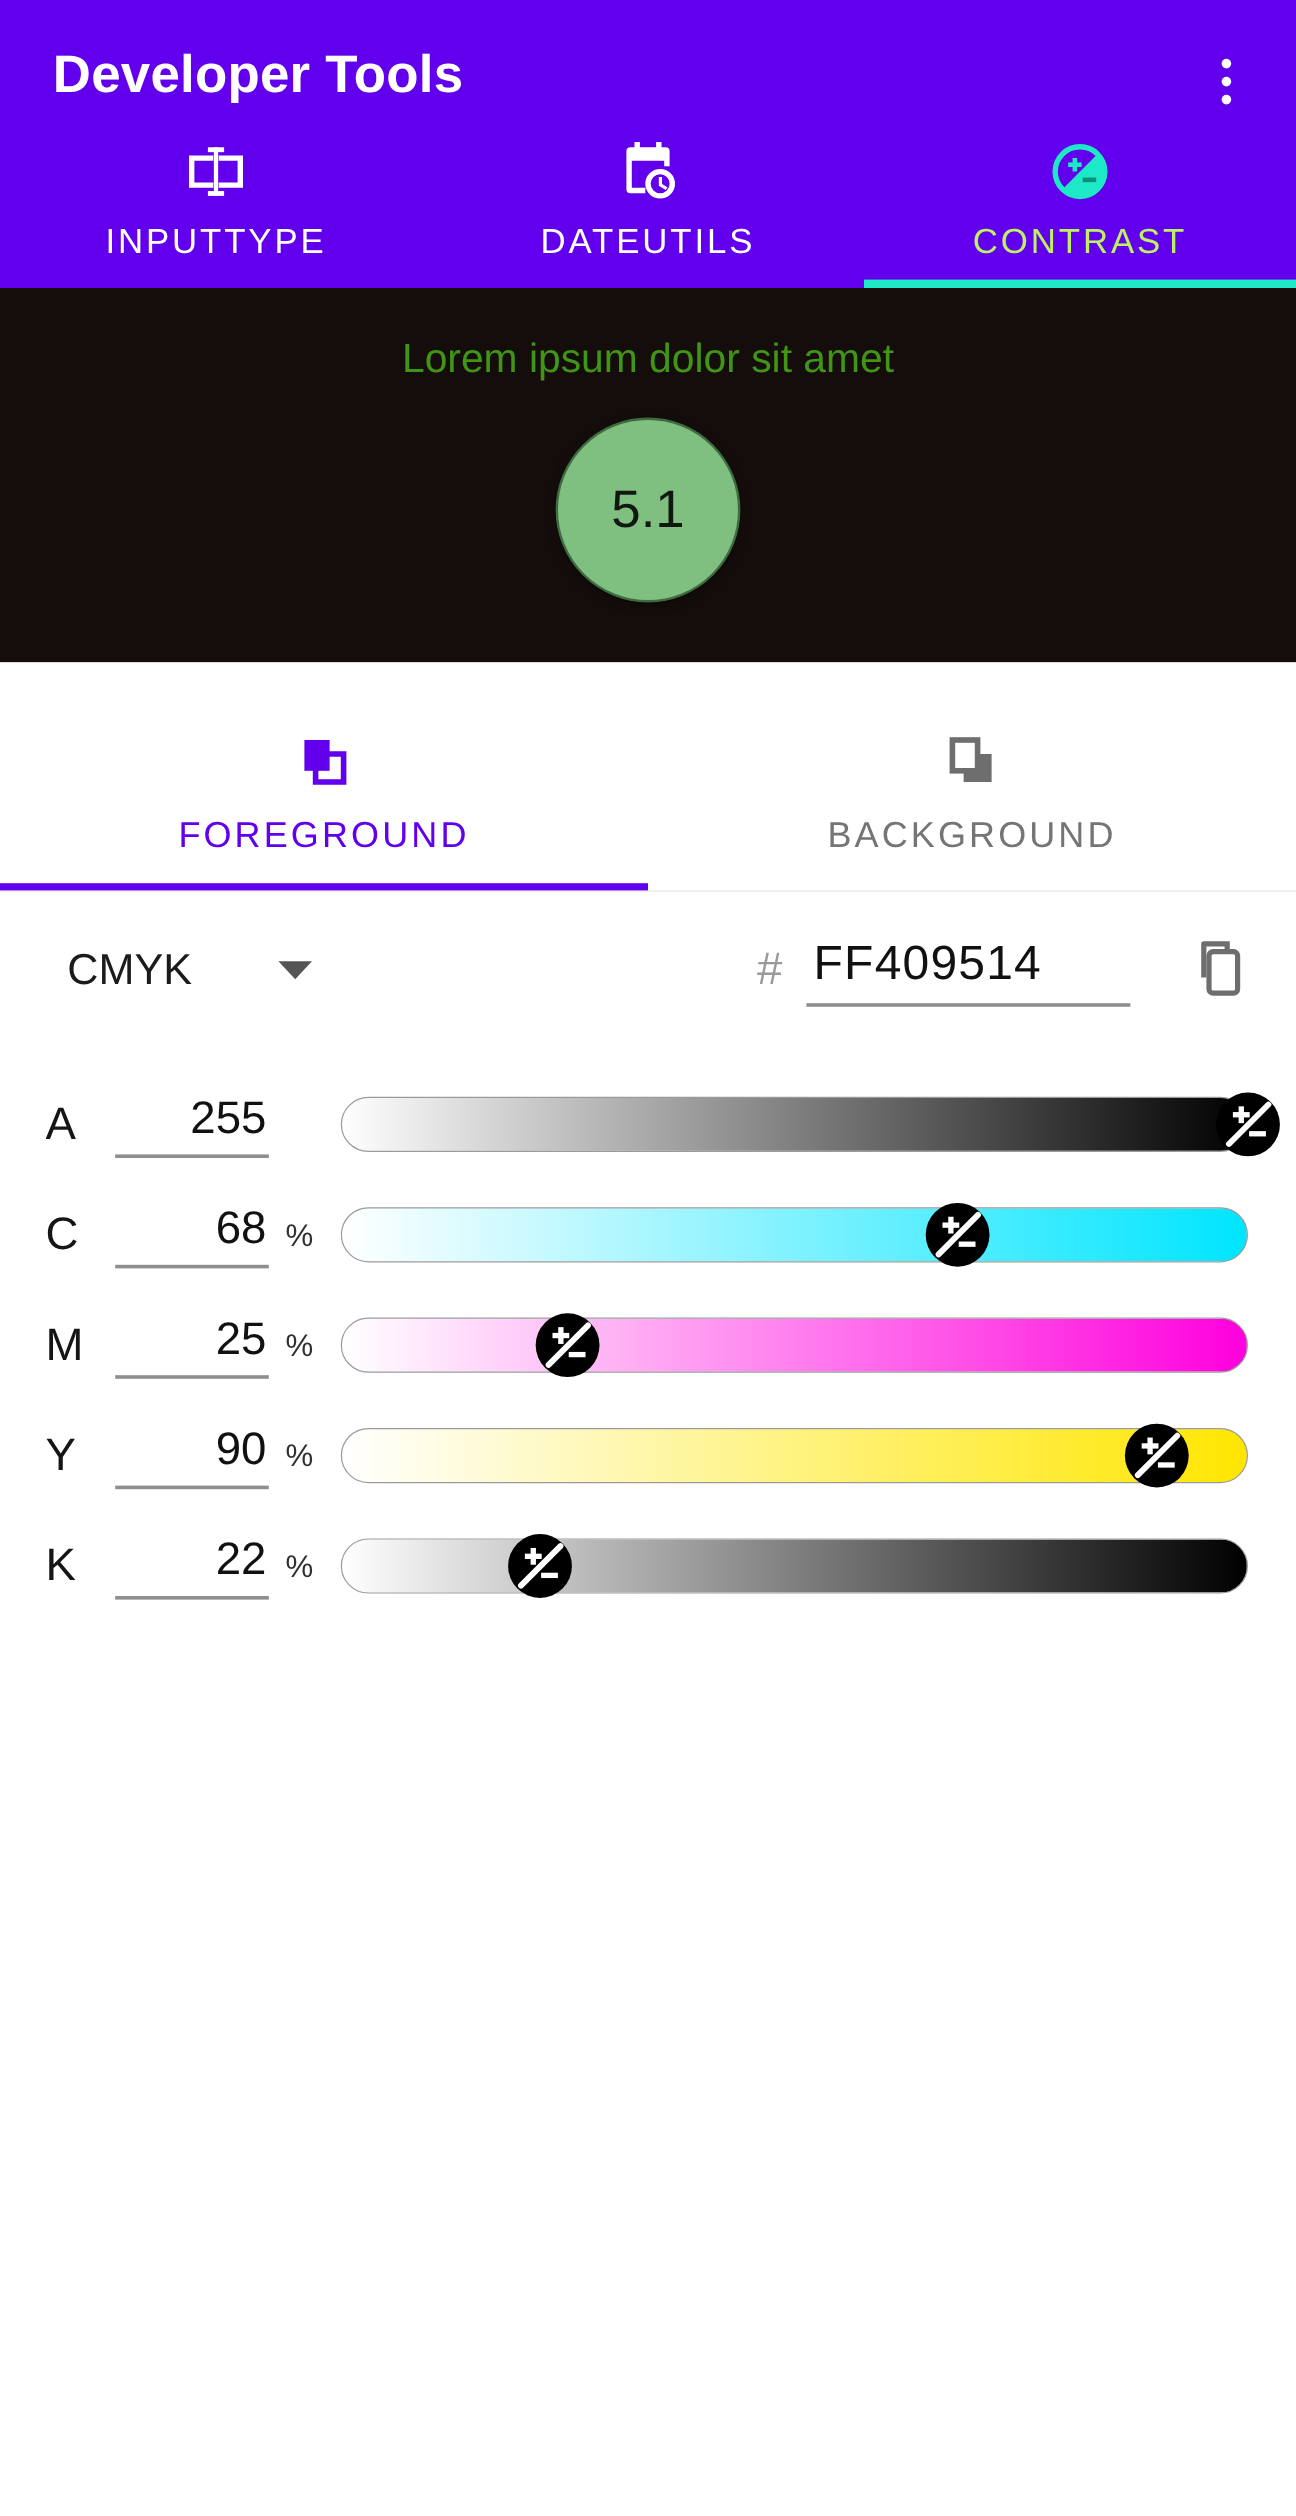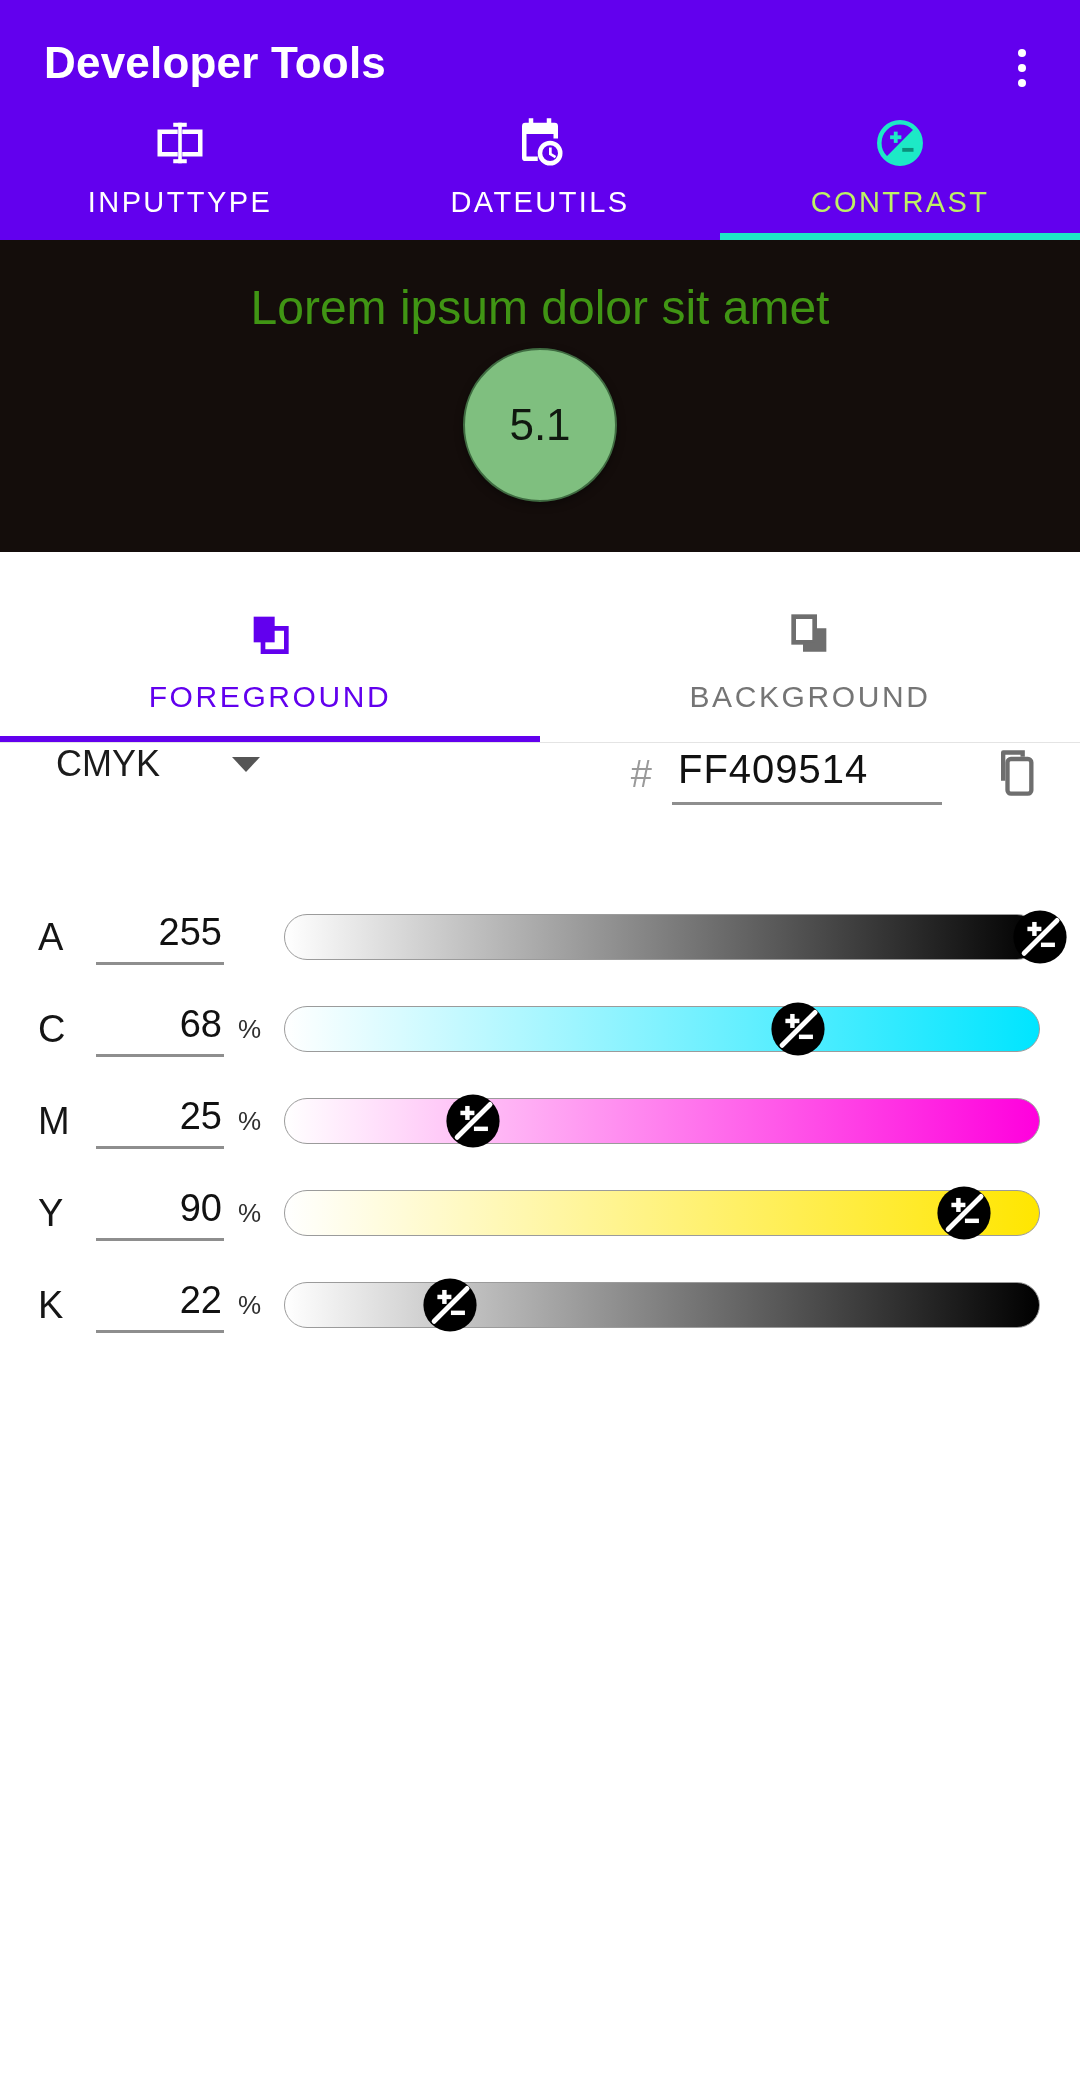--- a/index.html
+++ b/index.html
@@ -99,21 +99,21 @@
     height: 312px;
     background: #140d0b;
     overflow: visible;
   }
   .preview-text {
     position: absolute;
     top: 40px;
     left: 0;
     width: 100%;
     text-align: center;
-    font-size: 48px;
+    font-size: 34px;
     color: #409514;
   }
   .score-badge {
     position: absolute;
     left: 50%;
     top: 108px;
     transform: translateX(-50%);
     width: 150px;
     height: 150px;
     border-radius: 50%;
@@ -159,21 +159,21 @@
     position: absolute;
     bottom: 0; left: 0;
     width: 100%;
     height: 6px;
     background: #6200EE;
   }
 
   
   .model-row {
     display: flex;
-    align-items: flex-start;
+    align-items: center;
     height: 130px;
     padding: 0 40px 0 56px;
   }
   .model-select {
     display: flex;
     align-items: center;
     cursor: pointer;
     min-width: 260px;
   }
   .model-value { font-size: 36px; color: #1b1b1b; }

